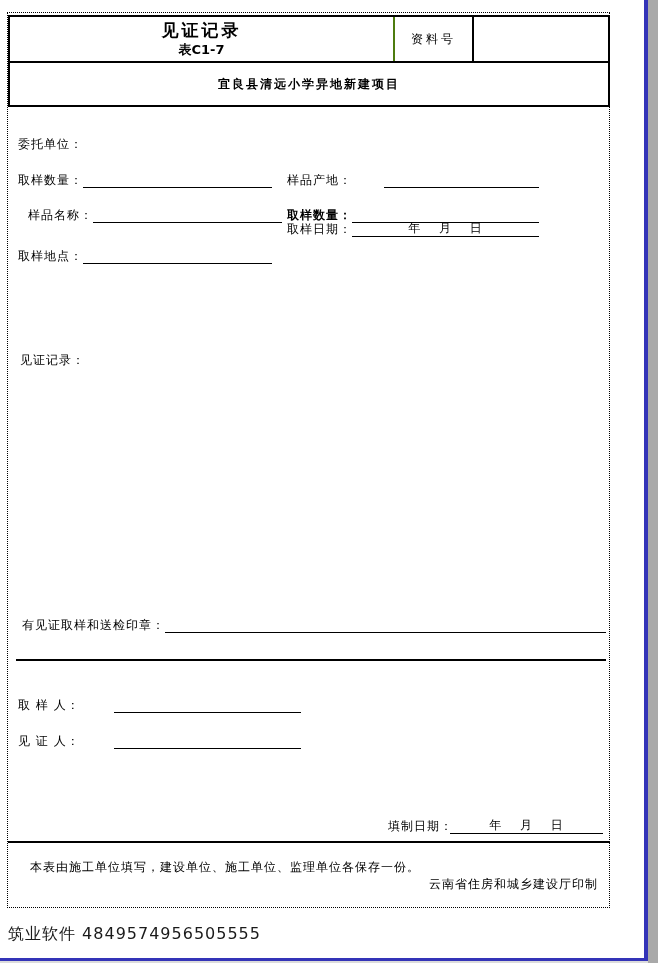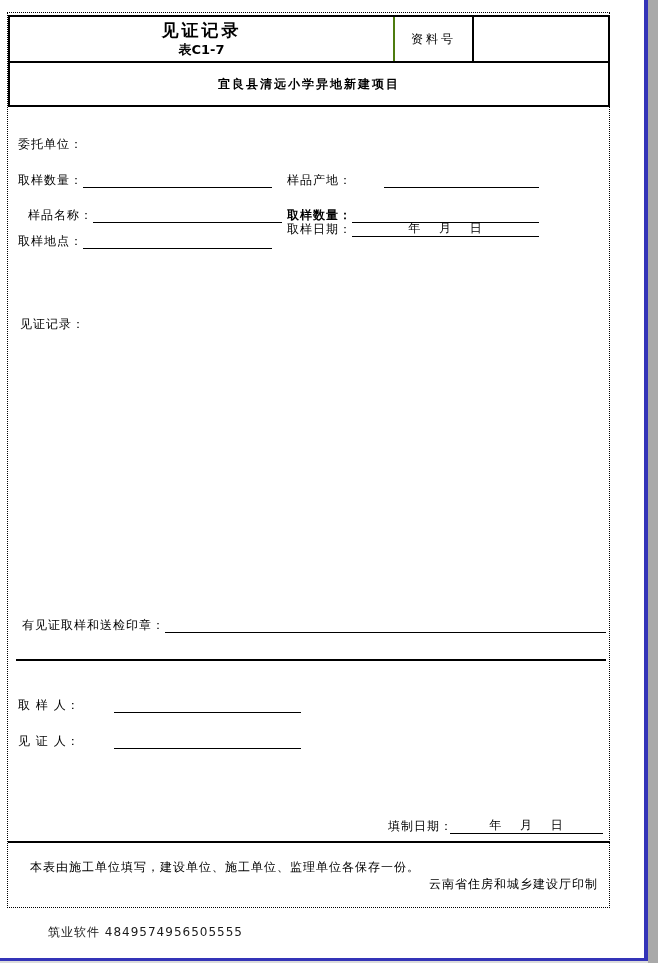--- a/index.html
+++ b/index.html
@@ -31,43 +31,43 @@
   .c-projlbl { width:87px; border-right:2px solid #000; font-size:12px; letter-spacing:2px; }
   .c-projval { flex:1; font-size:12px; font-weight:600; letter-spacing:2px;border-radius:14px; }
   .t-main { font-size:17px; font-weight:bold; letter-spacing:3px; line-height:20px; }
   .t-code { font-size:13px; font-weight:bold; line-height:16px; margin-top:2px; }
 
   
   .frow { display:flex; align-items:flex-end; }
   .lbl  { font-size:12px; line-height:16px; letter-spacing:1px; white-space:pre; }
   .fline { flex:1; border-bottom:1px solid #000; height:16px; text-align:center;
            font-size:12px; line-height:16px; letter-spacing:1px; white-space:pre; }
-  .plain { font-size:12px; line-height:16px; letter-spacing:1px; white-space:pre; }
+  .plain { font-size:12px; line-height:16px; letter-spacing:1px; white-space:pre;margin-top:36px; }
 
   .r-client  { left:18px;  top:136px; width:521px; }
   .r-part    { left:18px;  top:171px; width:254px; }
   .r-origin  { left:287px; top:171px; width:252px;gap:32px; }
   .r-name    { left:28px;  top:206px; width:254px; }
   .r-qty     { left:287px; top:206px; width:252px;font-weight:bold; }
-  .r-place   { left:18px;  top:232px; width:254px; }
+  .r-place   { left:18px;  top:247px; width:254px; }
   .r-date    { left:287px; top:220px; width:252px; }
   .r-record  { left:20px;  top:316px; }
   .r-seal    { left:22px;  top:616px; width:584px; }
   .r-sampler { left:18px;  top:696px; width:283px; }
   .r-witness { left:18px;  top:732px; width:283px; }
   .r-filldate{ left:388px; top:817px; width:215px; }
   .fixlbl { width:96px; }
   .dlabel { width:62px;text-align:right; }
 
   .hr1 { left:16px; top:659px; width:590px; height:2px; background:#000; }
   .hr2 { left:8px;  top:841px; width:602px; height:2px; background:#000; }
 
   .note    { left:30px; top:859px; width:560px; font-size:12px; letter-spacing:1px; }
   .printed { left:300px; top:876px; width:298px; font-size:12px; letter-spacing:1px; text-align:right; }
-  .vendor  { left:8px; top:924px; font-size:12px; letter-spacing:1px; color:#1a1a1a;margin-left:40px; }
+  .vendor  { left:8px; top:924px; font-size:16px; letter-spacing:1px; color:#1a1a1a; }
 </style>
 </head>
 <body>
 
 <div class="abs gray-right"></div>
 <div class="abs blue-right"></div>
 <div class="abs blue-bottom"></div>
 <div class="abs bottom-light"></div>
 
 <div class="abs margin-border"></div>

